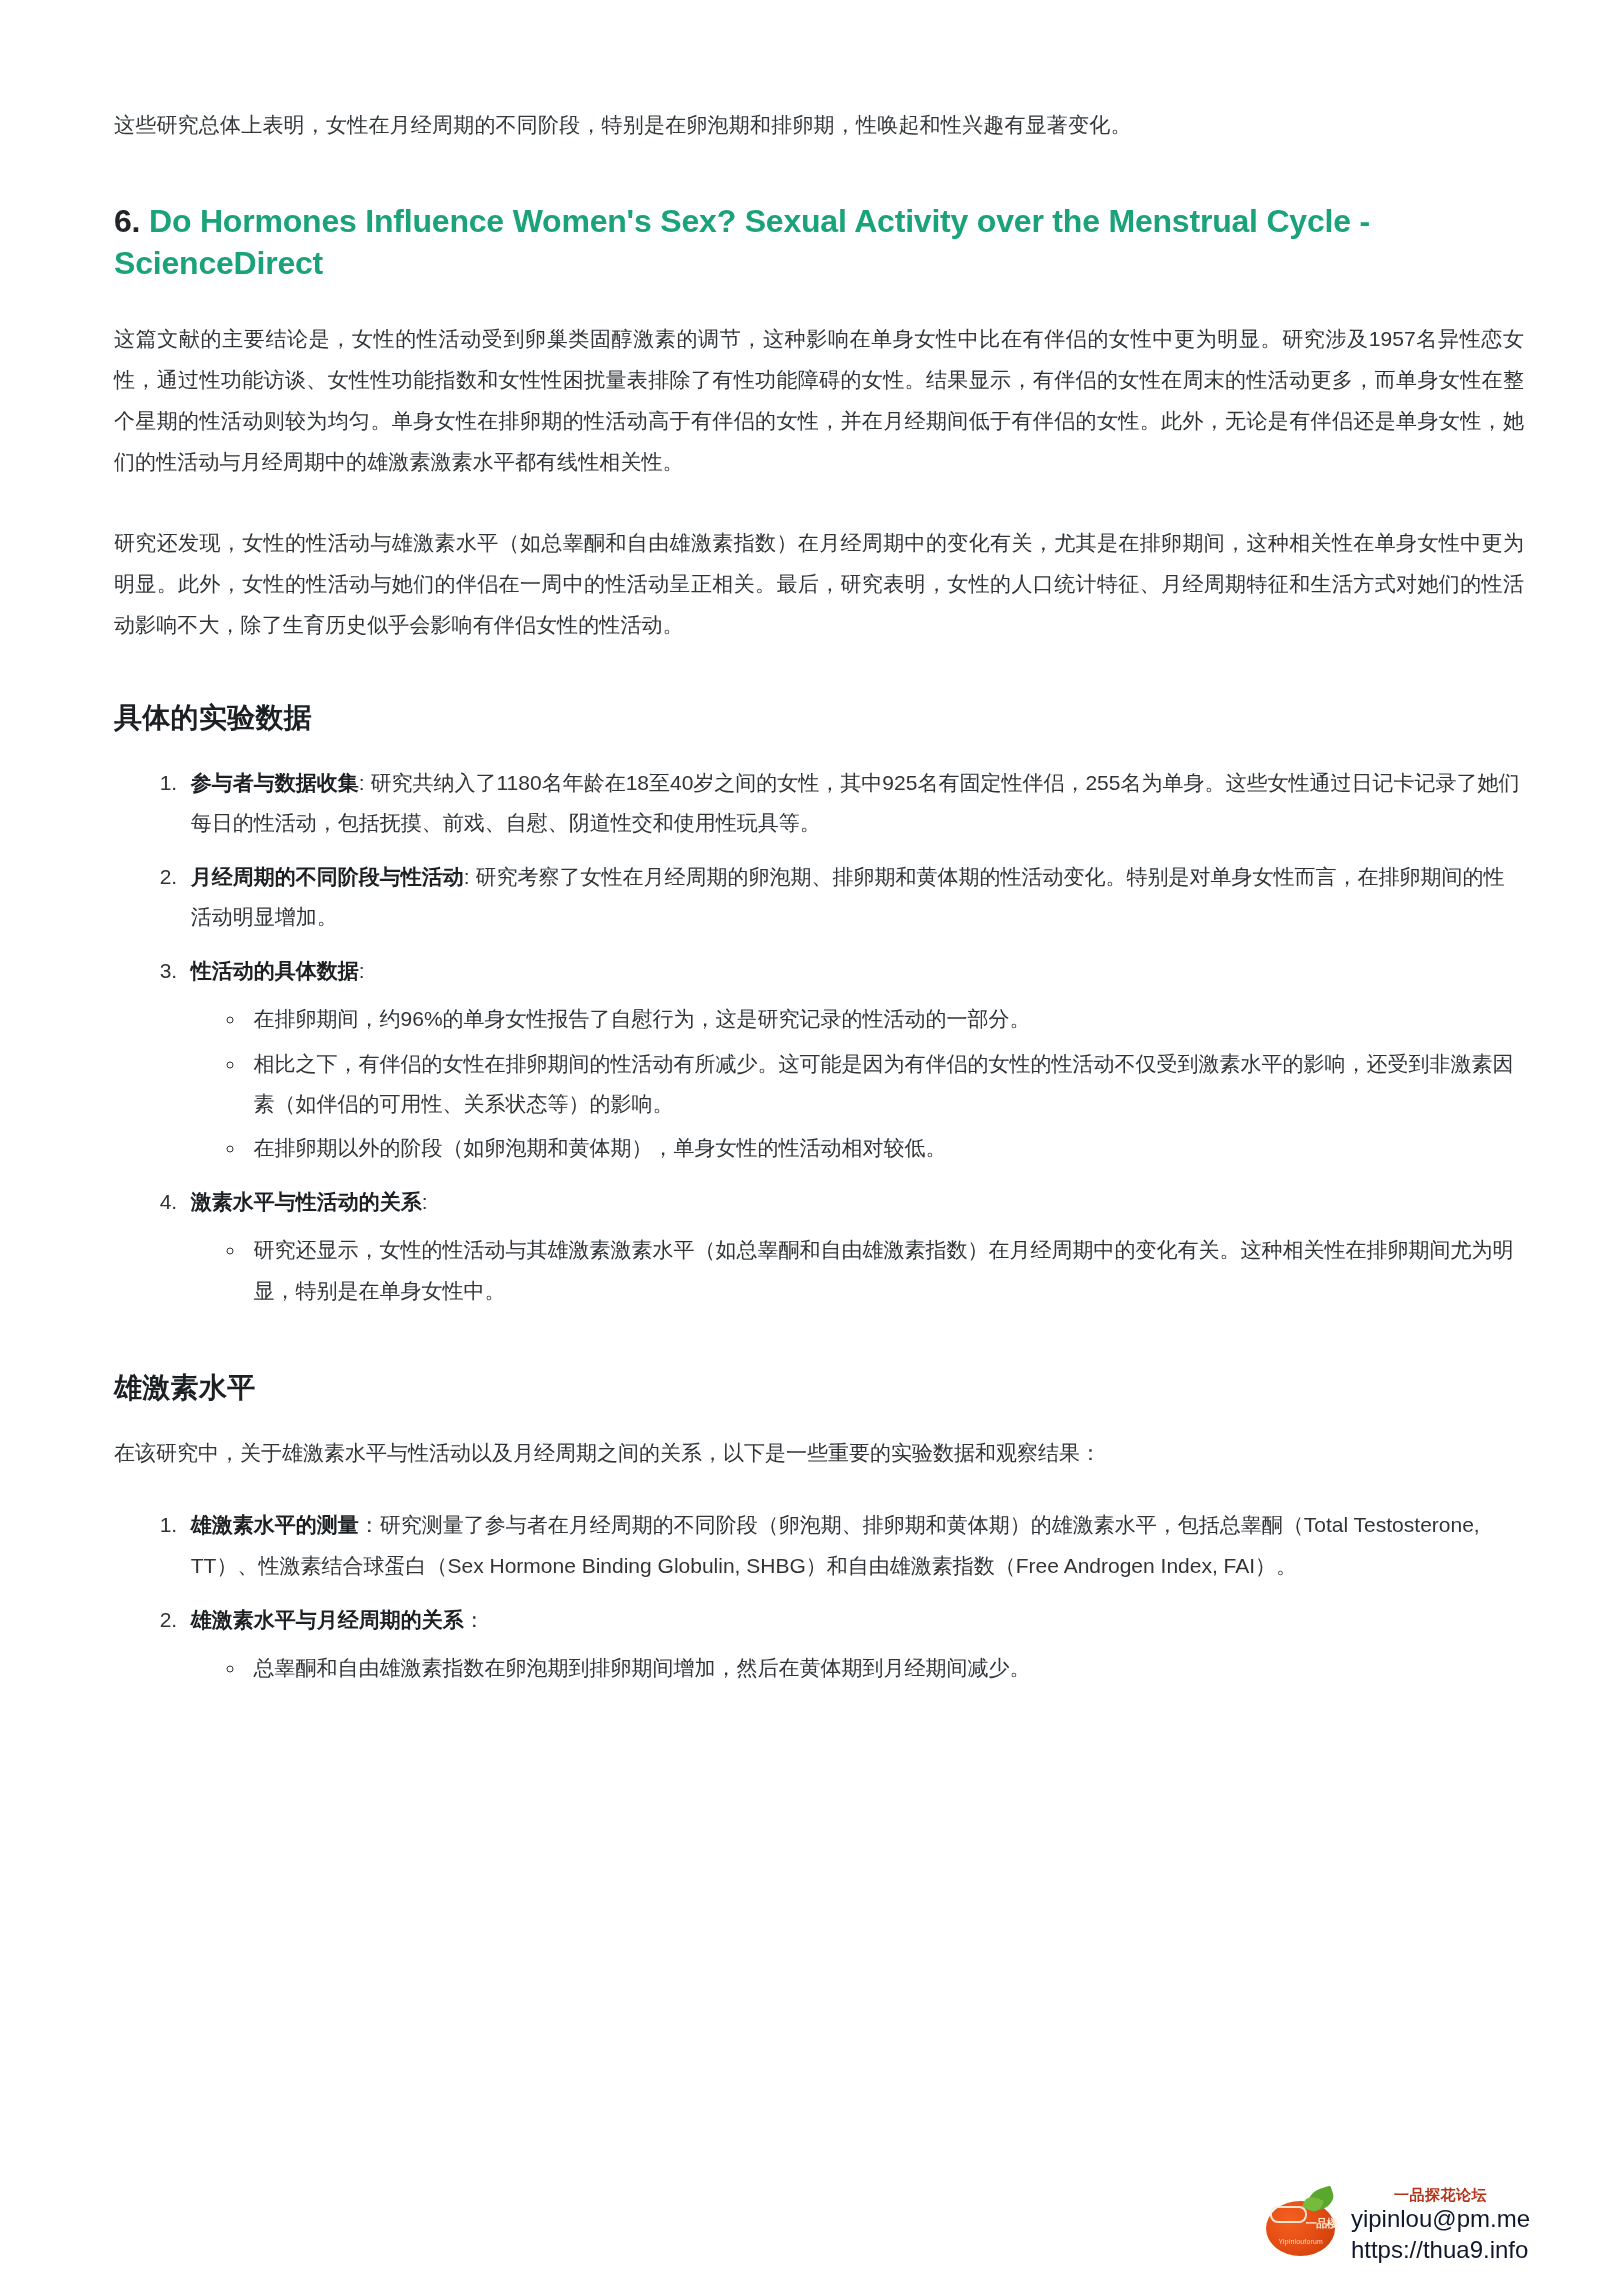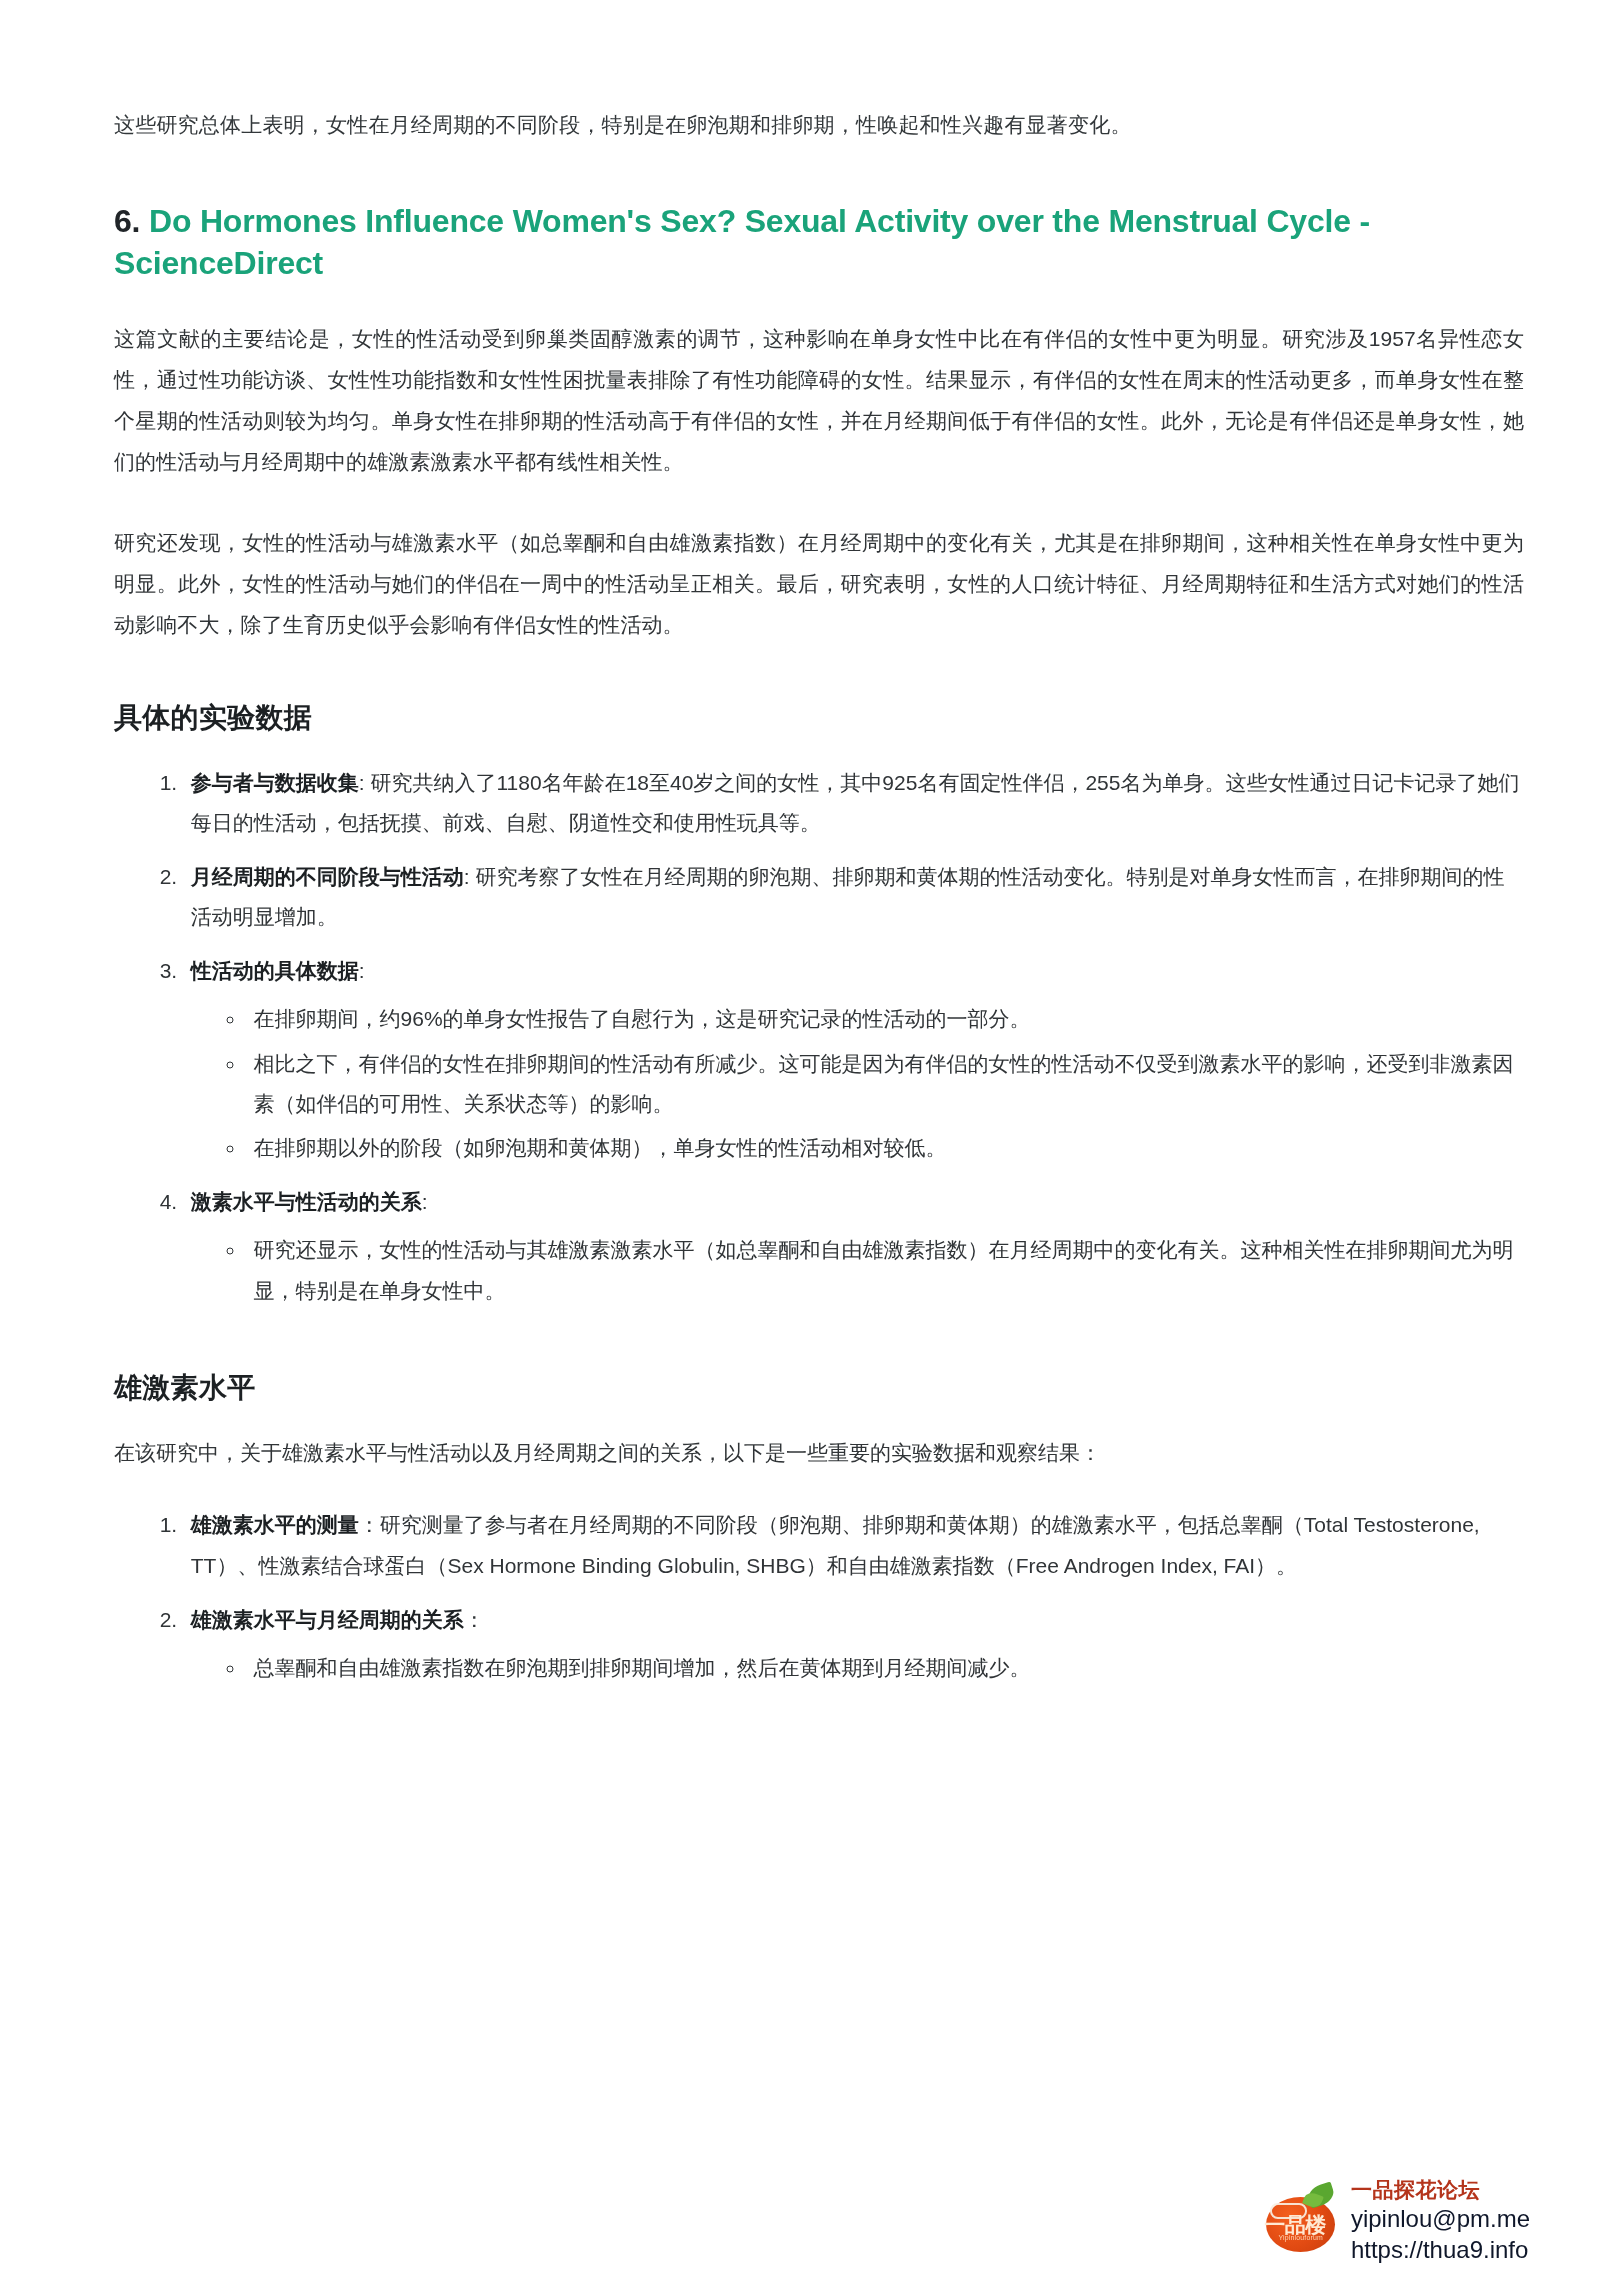--- a/index.html
+++ b/index.html
@@ -155,42 +155,43 @@
     left: 5.9px; top: 17.6px;
     width: 33px; height: 12.7px;
     border: 2px solid #f7efe2;
     border-radius: 7.8px;
     opacity: .92;
   }
   .wm-logotext {
     position: absolute;
     left: 0; top: 29px;
     width: 73px;
-    text-align: left;
+    text-align: right;
     color: #ffe9d2;
-    font-size: 21px;
+    font-size: 11px;
     font-weight: bold;
     letter-spacing: -0.5px;
     line-height: 1;
   }
   .wm-logosub {
     position: absolute;
     left: 0; top: 49px;
     width: 73px;
     text-align: center;
     color: #ffd9b8;
     font-size: 6.9px;
     letter-spacing: 0.2px;
   }
   .wm-text { line-height: 1.28; }
   .wm-title {
     color: #b4341b;
-    font-size: 21px;
+    font-size: 15px;
     font-weight: bold;
     letter-spacing: 0.5px;
+    text-align: center;
   }
   .wm-line {
     color: #0f172a;
     font-size: 24px;
   }
 </style>
 </head>
 <body>
 
 <div class="page">

